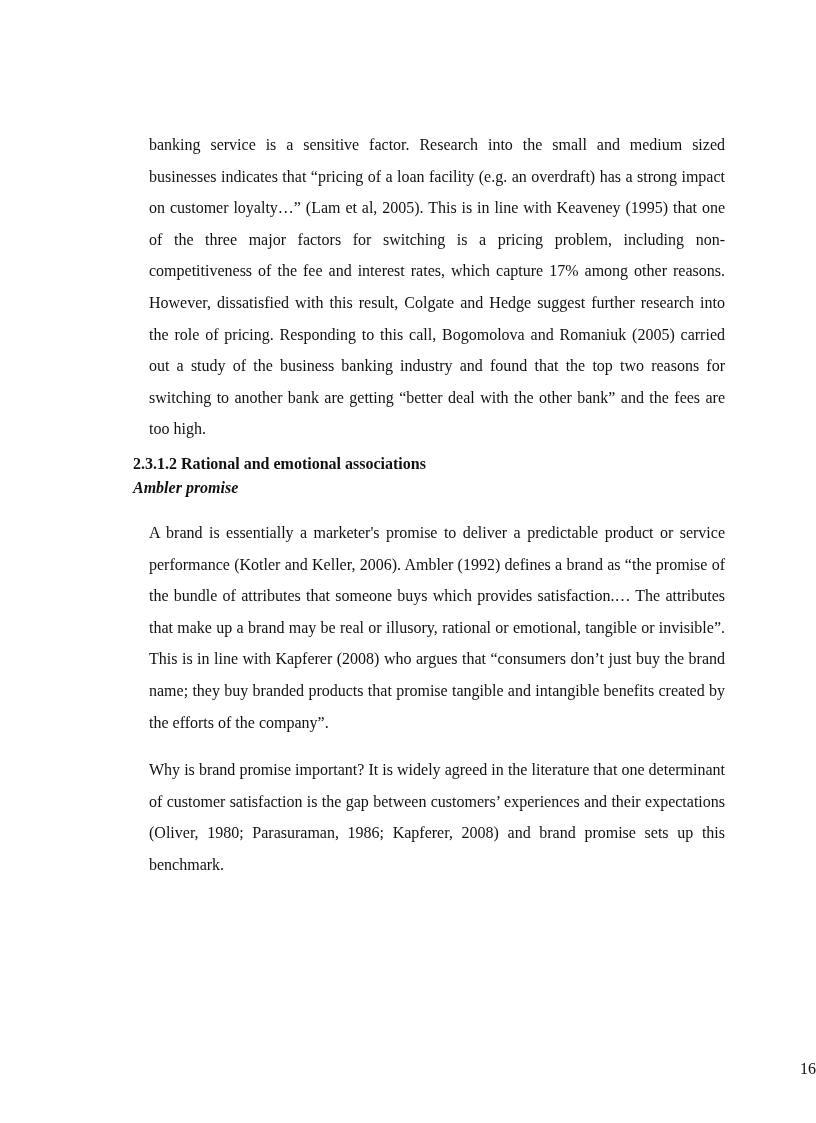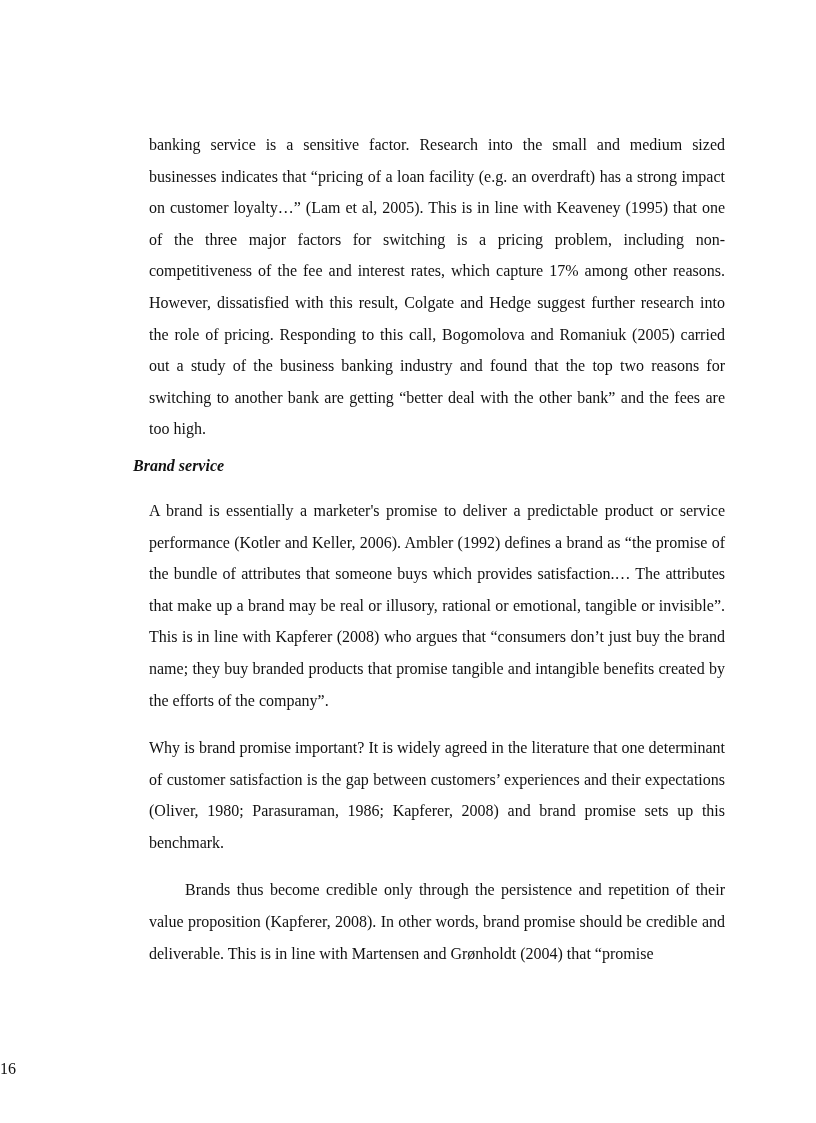--- a/index.html
+++ b/index.html
@@ -46,30 +46,30 @@
     font-style: italic;
     line-height: 26px;
     margin: 0;
     margin-bottom: 6px;
   }
   .page-number {
     position: absolute;
     top: 1060px;
     left: 0;
     width: 816px;
-    text-align: left;
+    text-align: right;
     font-size: 16px;
   }
 </style>
 </head>
 <body>
 
 <div class="page">
   <p class="para gap-after">banking service is a sensitive factor. Research into the small and medium sized businesses indicates that “pricing of a loan facility (e.g. an overdraft) has a strong impact on customer loyalty…” (Lam et al, 2005). This is in line with Keaveney (1995) that one of the three major factors for switching is a pricing problem, including non-competitiveness of the fee and interest rates, which capture 17% among other reasons. However, dissatisfied with this result, Colgate and Hedge suggest further research into the role of pricing. Responding to this call, Bogomolova and Romaniuk (2005) carried out a study of the business banking industry and found that the top two reasons for switching to another bank are getting “better deal with the other bank” and the fees are too high.</p>
 
-  <h4 class="subheading">Brand service</h4>
+  <h3 class="heading">2.3.1.2 Rational and emotional associations</h3>
+  <h4 class="subheading">Ambler promise</h4>
 
   <p class="para gap-after">A brand is essentially a marketer's promise to deliver a predictable product or service performance (Kotler and Keller, 2006). Ambler (1992) defines a brand as “the promise of the bundle of attributes that someone buys which provides satisfaction.… The attributes that make up a brand may be real or illusory, rational or emotional, tangible or invisible”. This is in line with Kapferer (2008) who argues that “consumers don’t just buy the brand name; they buy branded products that promise tangible and intangible benefits created by the efforts of the company”.</p>
   <p class="para gap-after">Why is brand promise important? It is widely agreed in the literature that one determinant of customer satisfaction is the gap between customers’ experiences and their expectations (Oliver, 1980; Parasuraman, 1986; Kapferer, 2008) and brand promise sets up this benchmark.</p>
-  <p class="para indent">Brands thus become credible only through the persistence and repetition of their value proposition (Kapferer, 2008). In other words, brand promise should be credible and deliverable. This is in line with Martensen and Grønholdt (2004) that “promise</p>
 </div>
 
 <div class="page-number">16</div>
 
 </body></html>

